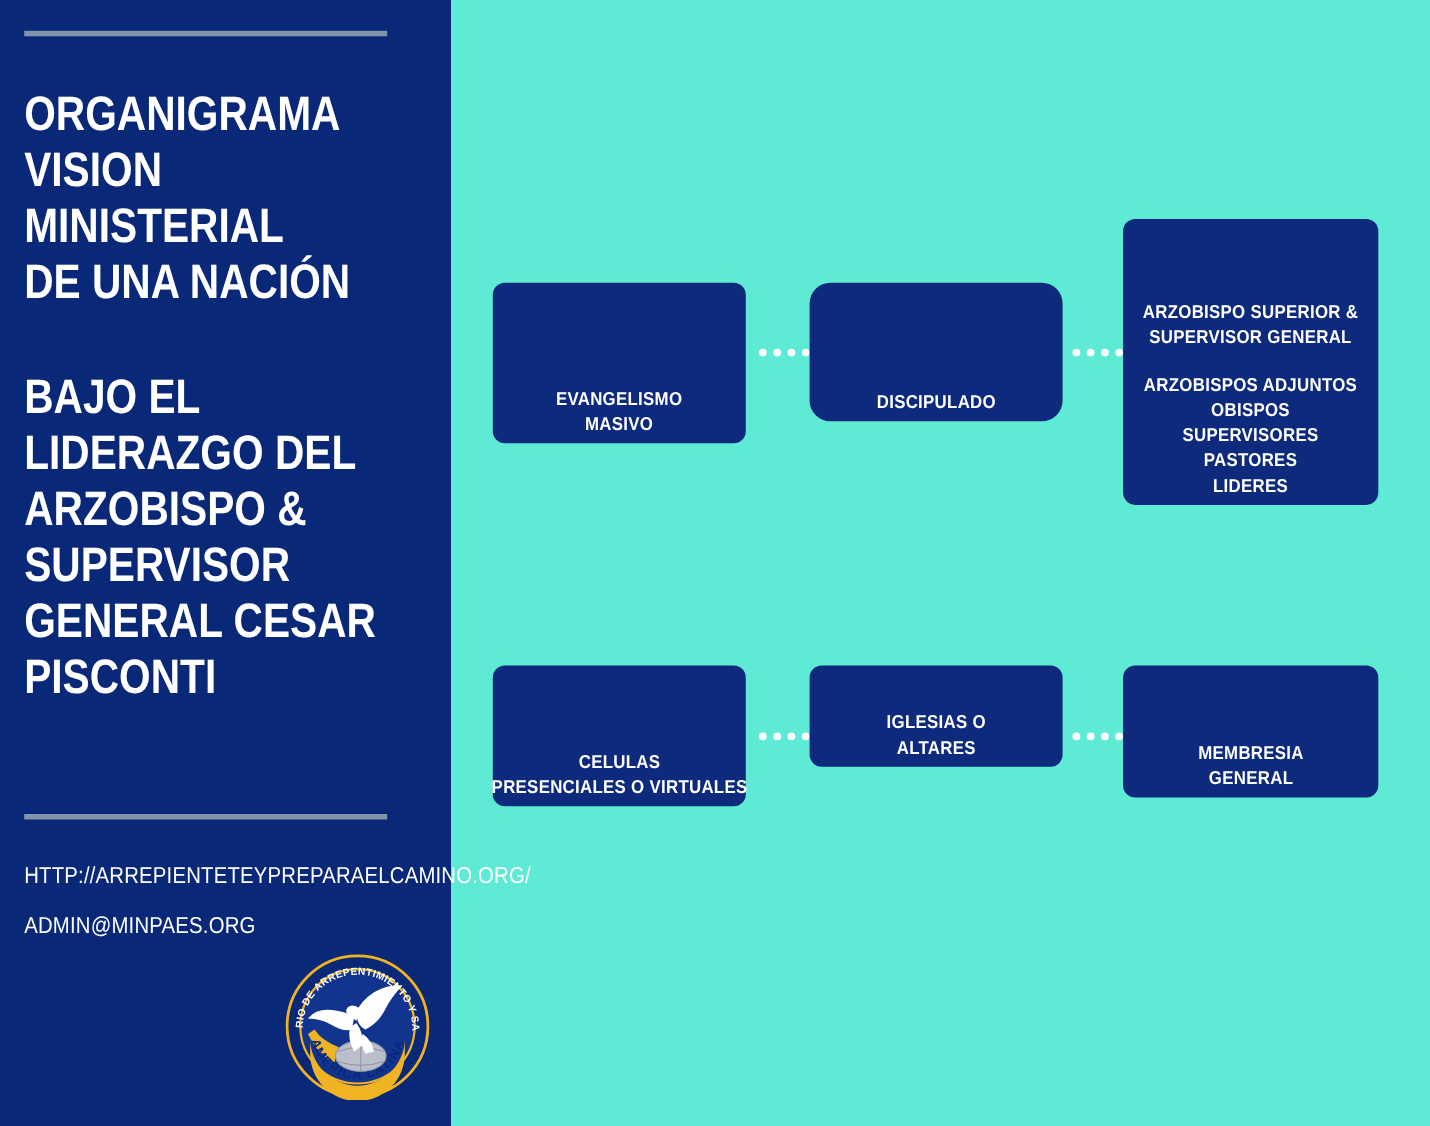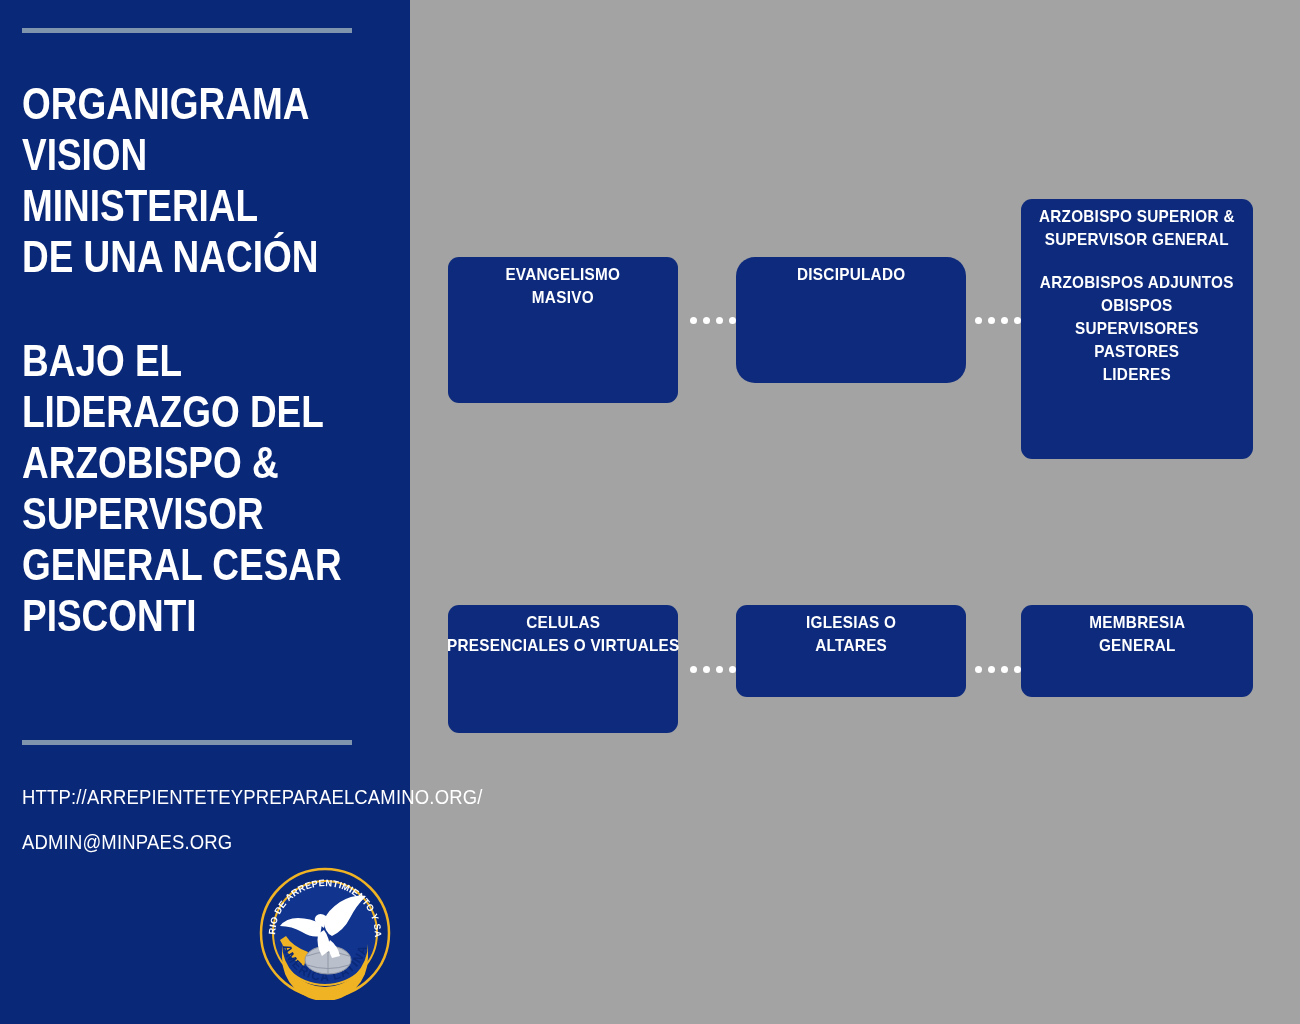--- a/index.html
+++ b/index.html
@@ -11,21 +11,21 @@
     width: 1300px;
     height: 1024px;
     overflow: hidden;
     font-family: "Liberation Sans", sans-serif;
   }
 
   #canvas {
     position: relative;
     width: 1300px;
     height: 1024px;
-    background: #a3a3a3;
+    background: #5eead4;
   }
 
   
   #sidebar {
     position: absolute;
     left: 0;
     top: 0;
     width: 410px;
     height: 1024px;
     background: #0a2878;
@@ -90,21 +90,21 @@
     height: 134px;
   }
 
   
   .node {
     position: absolute;
     background: #0d2a7c;
     border-radius: 11px;
     box-sizing: border-box;
     display: flex;
-    align-items: flex-start;
+    align-items: flex-end;
     justify-content: center;
     text-align: center;
     padding: 6px 10px;
   }
   .node .ntext {
     color: #ffffff;
     font-family: "Liberation Sans Narrow", "Liberation Sans", sans-serif;
     font-weight: bold;
     font-size: 17px;
     line-height: 23px;
@@ -113,21 +113,21 @@
     transform: scaleX(0.9);
   }
   .node .ntext .line { display: block; white-space: nowrap; }
   .node .ntext .spacer { display: block; height: 20px; }
 
   #node-evangelismo { left: 448px; top: 257px; width: 230px; height: 146px; }
   #node-discipulado  { left: 736px; top: 257px; width: 230px; height: 126px; border-radius: 19px; }
   #node-liderazgo    { left: 1021px; top: 199px; width: 232px; height: 260px; }
   #node-celulas      { left: 448px; top: 605px; width: 230px; height: 128px; }
   #node-iglesias     { left: 736px; top: 605px; width: 230px; height: 92px; }
-  #node-membresia    { left: 1021px; top: 605px; width: 232px; height: 92px; }
+  #node-membresia    { left: 1021px; top: 605px; width: 232px; height: 120px; }
 
   
   .connector {
     position: absolute;
     height: 26px;
     display: flex;
     align-items: center;
     gap: 6px;
   }
   .connector .dot {

